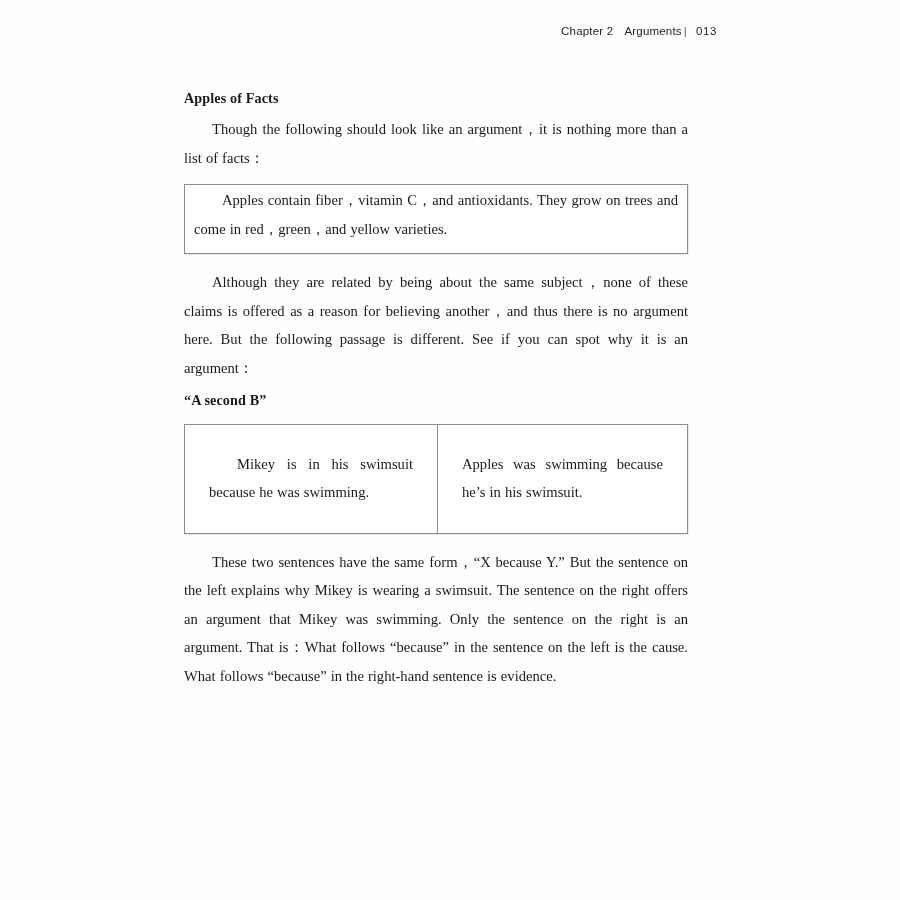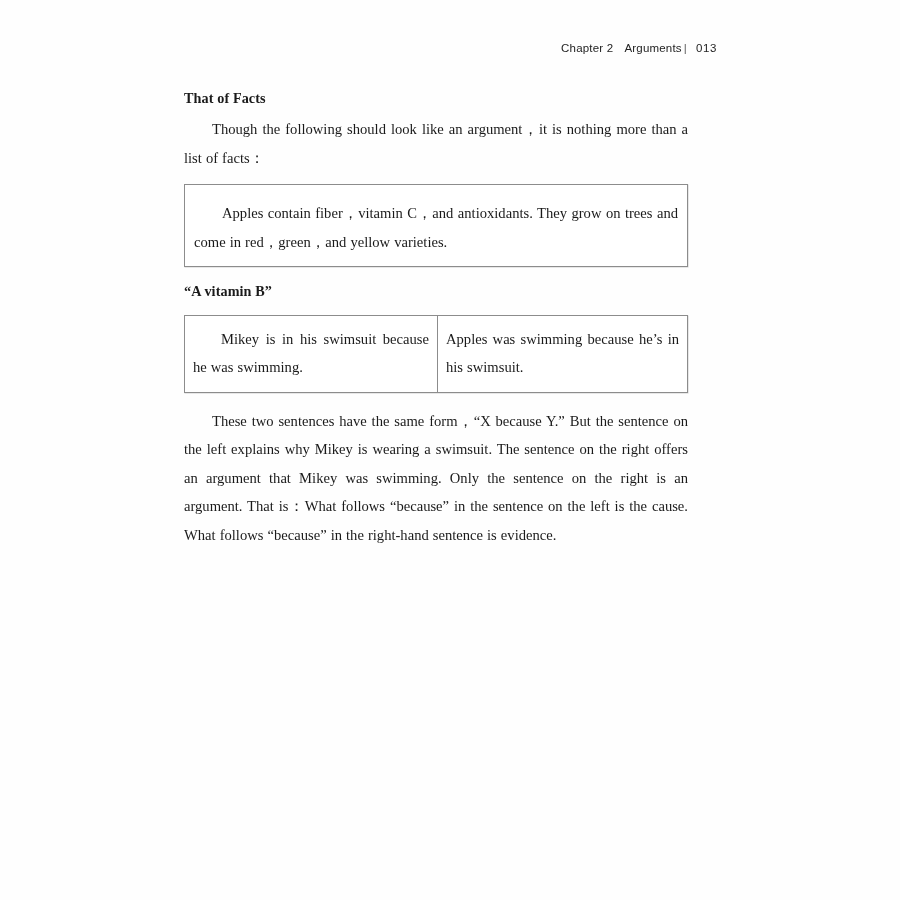--- a/index.html
+++ b/index.html
@@ -18,21 +18,21 @@
 
   .page {
     position: absolute;
     inset: 0;
     background: #fefefe;
   }
 
   
   .running-header {
     position: absolute;
-    top: 42px;
+    top: 25px;
     left: 184px;
     right: 183px;
     text-align: right;
     font-family: "Liberation Sans", "DejaVu Sans", sans-serif;
     font-size: 11.5px;
     color: #232323;
     letter-spacing: 0.2px;
     white-space: nowrap;
   }
   .running-header .chap {
@@ -76,21 +76,21 @@
     text-indent: 28px;
     word-spacing: 0.4px;
   }
   p.body:last-child { margin-bottom: 0; }
 
   
   .quote-box {
     border: 1px solid #8c8c8c;
     box-sizing: border-box;
     margin: 12px 0 14px 0;
-    padding: 14px 9px 10px 9px;
+    padding: 1px 9px 10px 9px;
     background: #ffffff;
     box-shadow: 0.5px 0.5px 0 rgba(120,120,120,0.35);
   }
   .quote-box p {
     font-size: 14.6px;
     line-height: 28.5px;
     margin: 0;
     text-align: justify;
     text-justify: inter-word;
     text-indent: 28px;
@@ -117,45 +117,46 @@
   }
   .compare-cell.left {
     width: 253px;
     border-right: 1px solid #8c8c8c;
     text-indent: 28px;
   }
   .compare-cell.right {
     width: 249px;
     text-indent: 0;
   }
-  .compare-cell p { margin: 0; }
+  .compare-cell p { margin: 16px; }
 </style>
 </head>
 <body>
 
 <div class="page">
 
   <div class="running-header">
     <span class="chap">Chapter 2</span><span>Arguments</span><span class="sep">|</span><span class="folio">013</span>
   </div>
 
   <div class="content">
 
-    <h2 class="sec-heading">That of Facts</h2>
+    <h2 class="sec-heading">Apples of Facts</h2>
 
     <p class="body">Though the following should look like an argument，it is nothing more than a list of facts：</p>
 
     <div class="quote-box">
       <p>Apples contain fiber，vitamin C，and antioxidants. They grow on trees and come in red，green，and yellow varieties.</p>
     </div>
 
+    <p class="body">Although they are related by being about the same subject，none of these claims is offered as a reason for believing another，and thus there is no argument here. But the following passage is different. See if you can spot why it is an argument：</p>
 
 
 
-    <h2 class="sec-heading tight">“A vitamin B”</h2>
+    <h2 class="sec-heading tight">“A second B”</h2>
 
 
     <div class="compare-box">
       <div class="compare-cell left">
         <p>Mikey is in his swimsuit because he was swimming.</p>
       </div>
       <div class="compare-cell right">
         <p>Apples was swimming because he’s in his swimsuit.</p>
       </div>
     </div>

